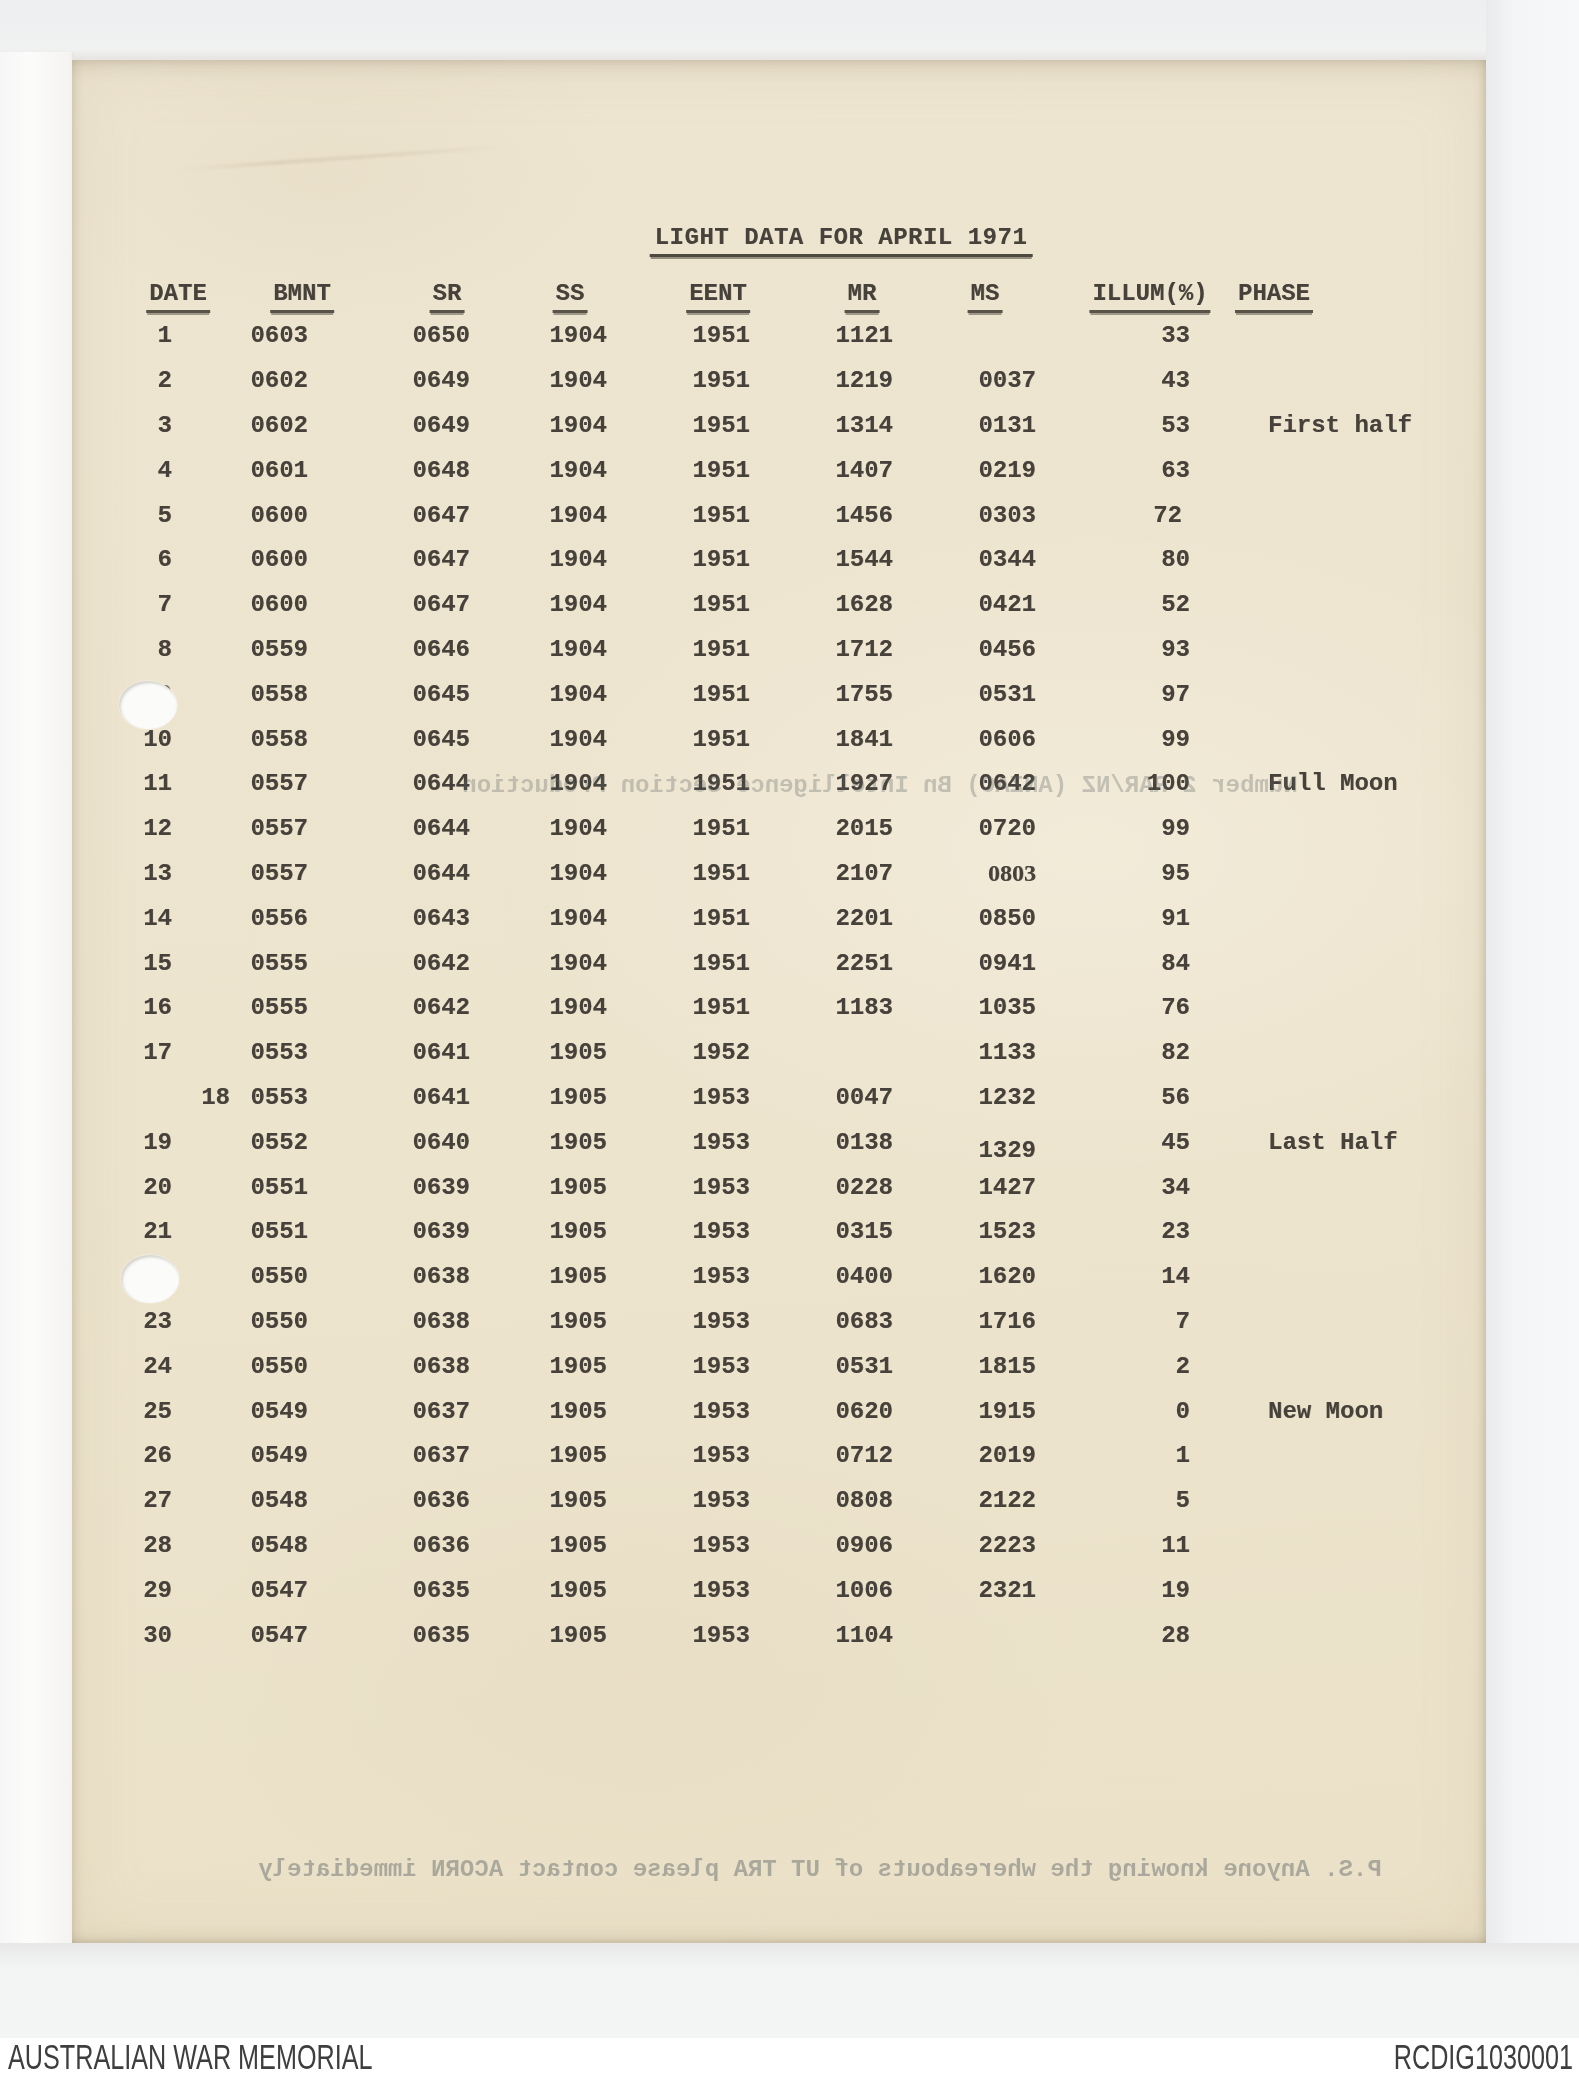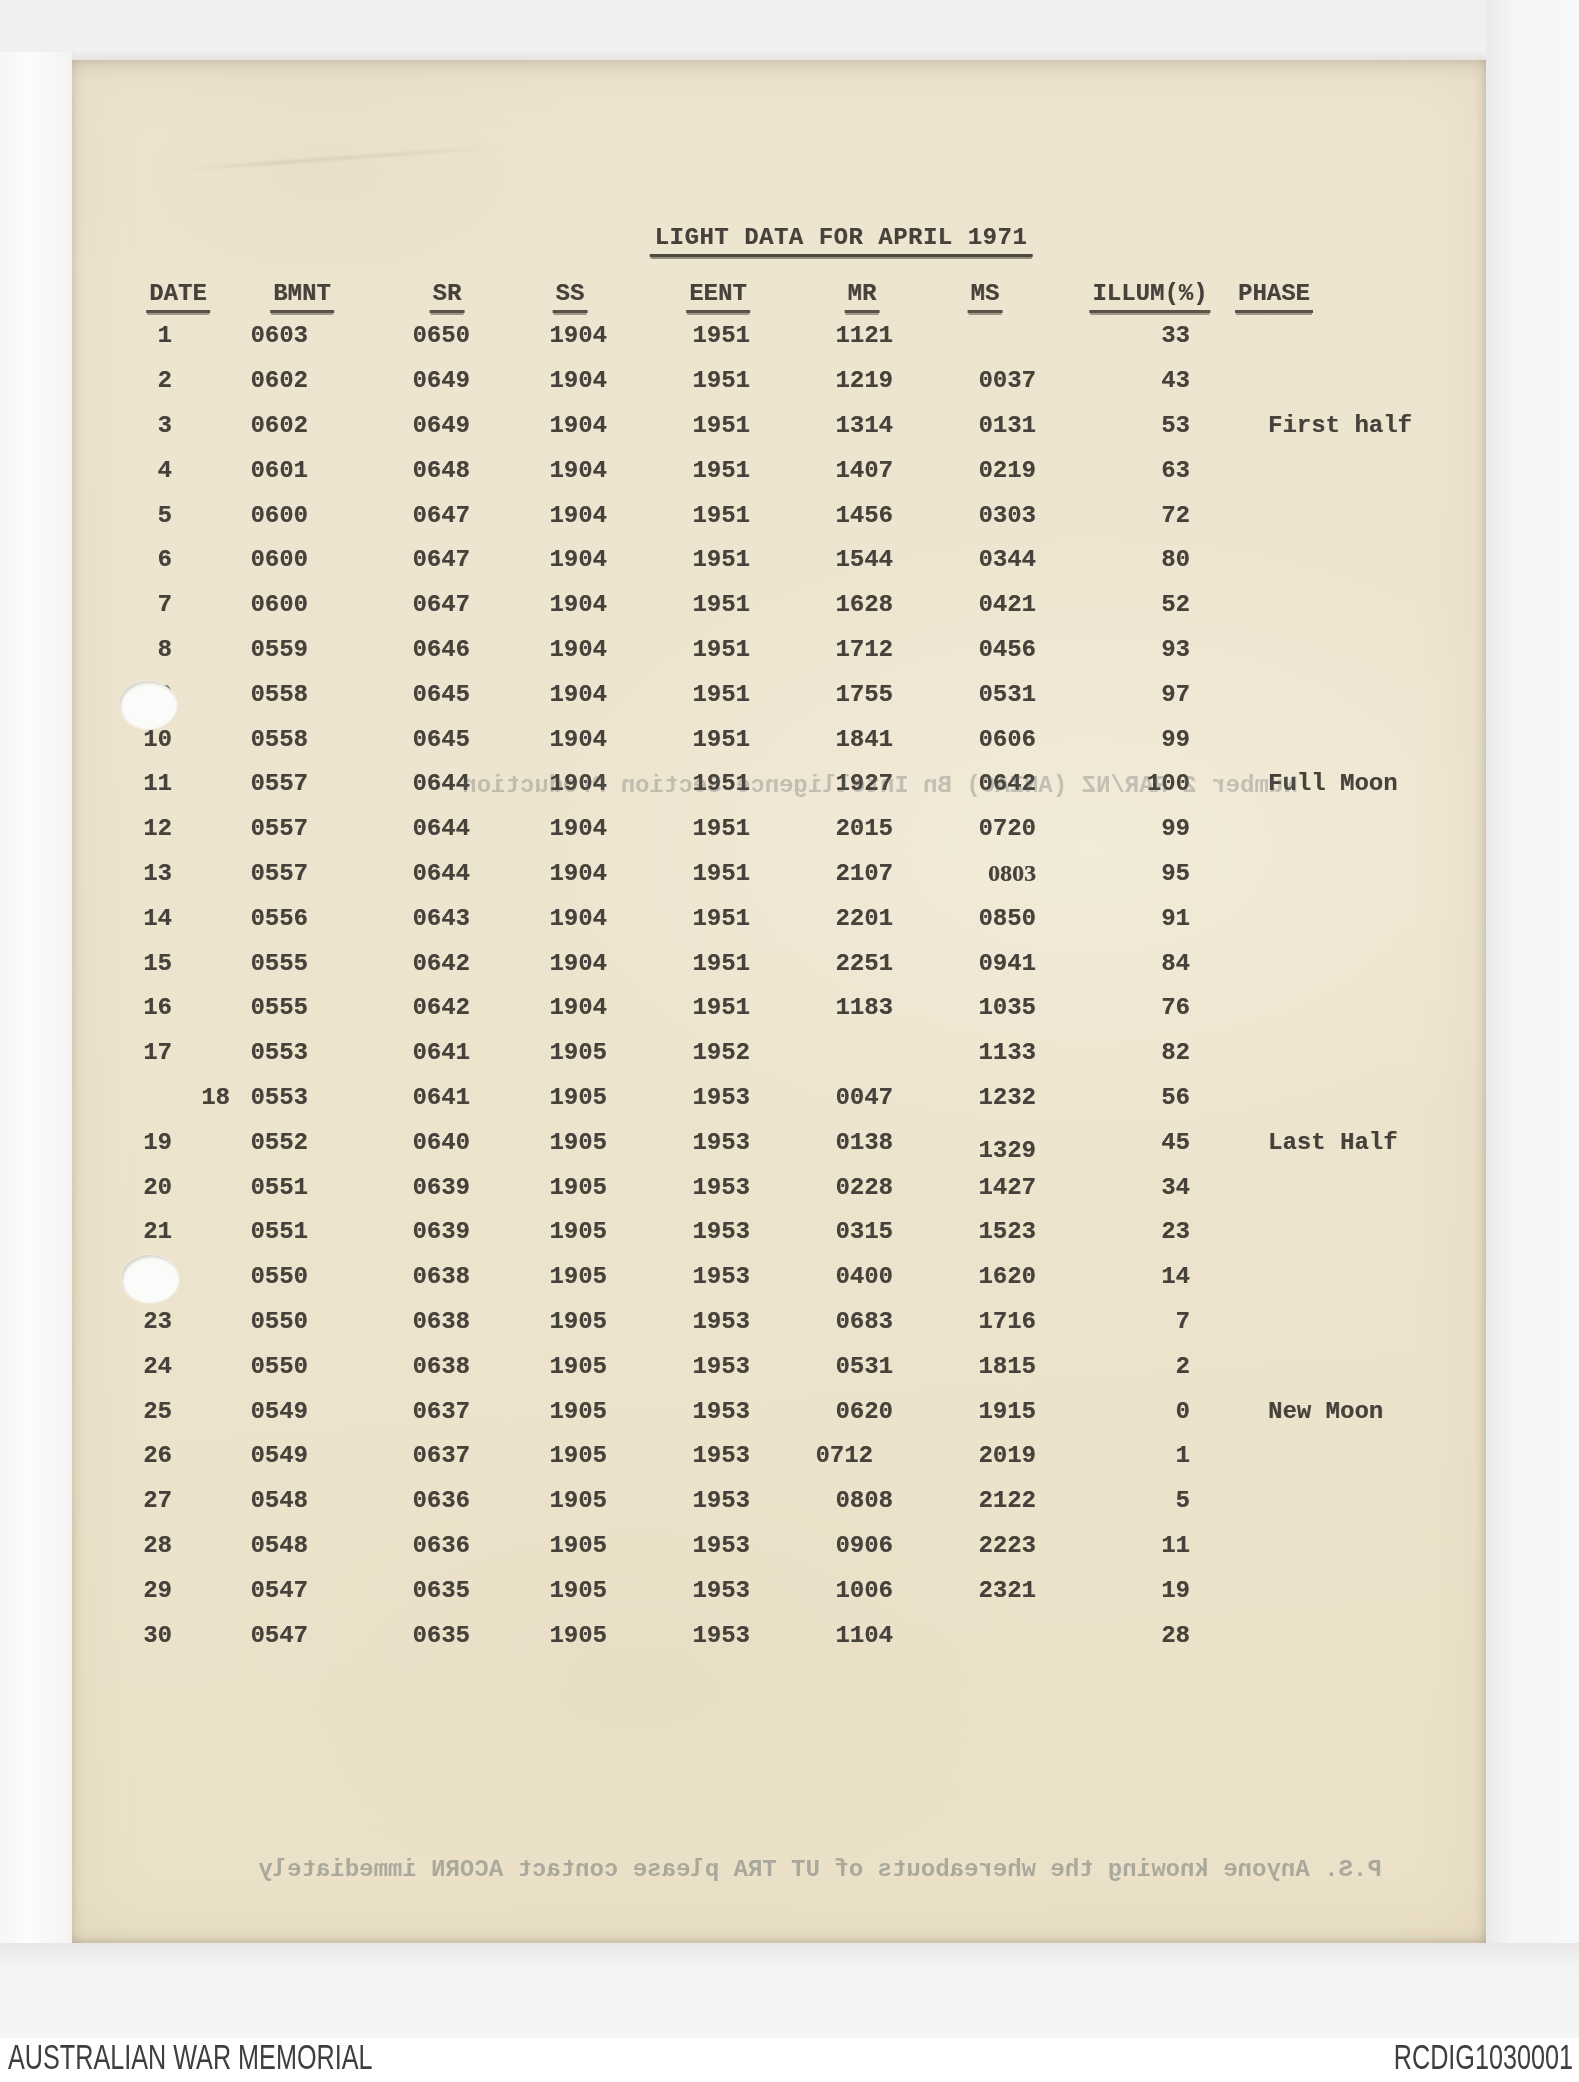--- a/index.html
+++ b/index.html
@@ -170,21 +170,21 @@
       <span class="cell" style="right: 389px;">63</span>
     </div>
     <div class="row">
       <span class="cell" style="right: 1407px;">5</span>
       <span class="cell" style="right: 1271px;">0600</span>
       <span class="cell" style="right: 1109px;">0647</span>
       <span class="cell" style="right: 972px;">1904</span>
       <span class="cell" style="right: 829px;">1951</span>
       <span class="cell" style="right: 686px;">1456</span>
       <span class="cell" style="right: 543px;">0303</span>
-      <span class="cell" style="right: 389px;">72</span>
+      <span class="cell" style="right: 397px;">72</span>
     </div>
     <div class="row">
       <span class="cell" style="right: 1407px;">6</span>
       <span class="cell" style="right: 1271px;">0600</span>
       <span class="cell" style="right: 1109px;">0647</span>
       <span class="cell" style="right: 972px;">1904</span>
       <span class="cell" style="right: 829px;">1951</span>
       <span class="cell" style="right: 686px;">1544</span>
       <span class="cell" style="right: 543px;">0344</span>
       <span class="cell" style="right: 389px;">80</span>
@@ -379,21 +379,21 @@
       <span class="cell" style="right: 543px;">1915</span>
       <span class="cell" style="right: 389px;">0</span>
       <span class="cell" style="left: 1268px;">New Moon</span>
     </div>
     <div class="row">
       <span class="cell" style="right: 1407px;">26</span>
       <span class="cell" style="right: 1271px;">0549</span>
       <span class="cell" style="right: 1109px;">0637</span>
       <span class="cell" style="right: 972px;">1905</span>
       <span class="cell" style="right: 829px;">1953</span>
-      <span class="cell" style="right: 706px;">0712</span>
+      <span class="cell" style="right: 686px;">0712</span>
       <span class="cell" style="right: 543px;">2019</span>
       <span class="cell" style="right: 389px;">1</span>
     </div>
     <div class="row">
       <span class="cell" style="right: 1407px;">27</span>
       <span class="cell" style="right: 1271px;">0548</span>
       <span class="cell" style="right: 1109px;">0636</span>
       <span class="cell" style="right: 972px;">1905</span>
       <span class="cell" style="right: 829px;">1953</span>
       <span class="cell" style="right: 686px;">0808</span>

